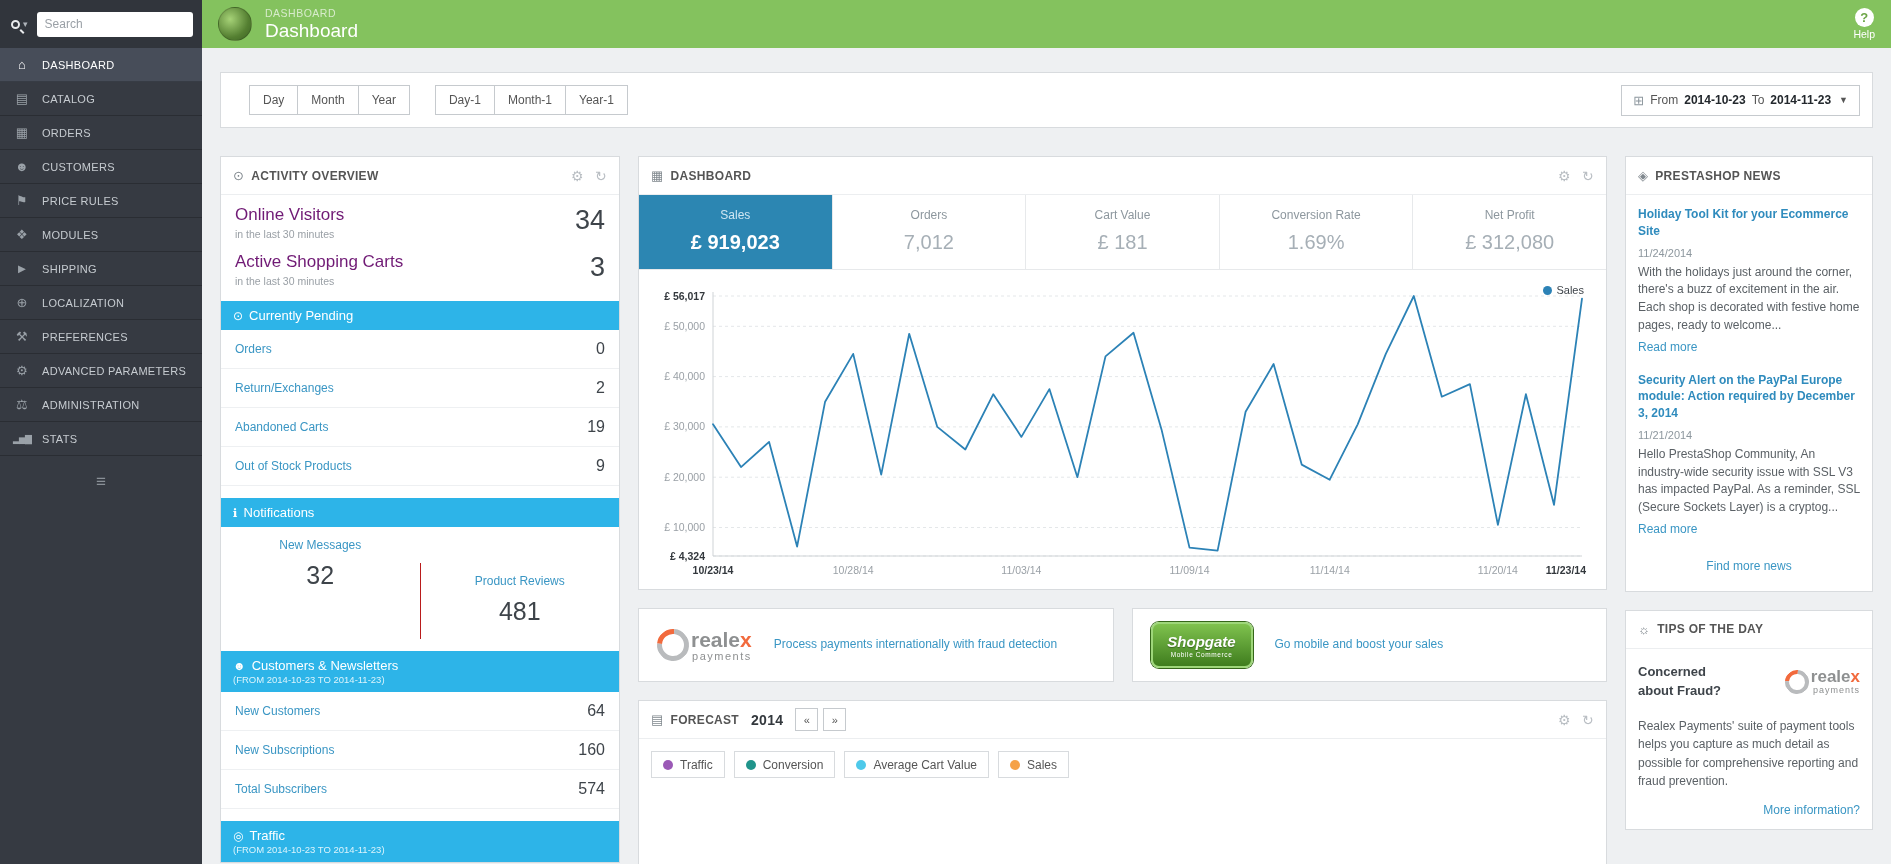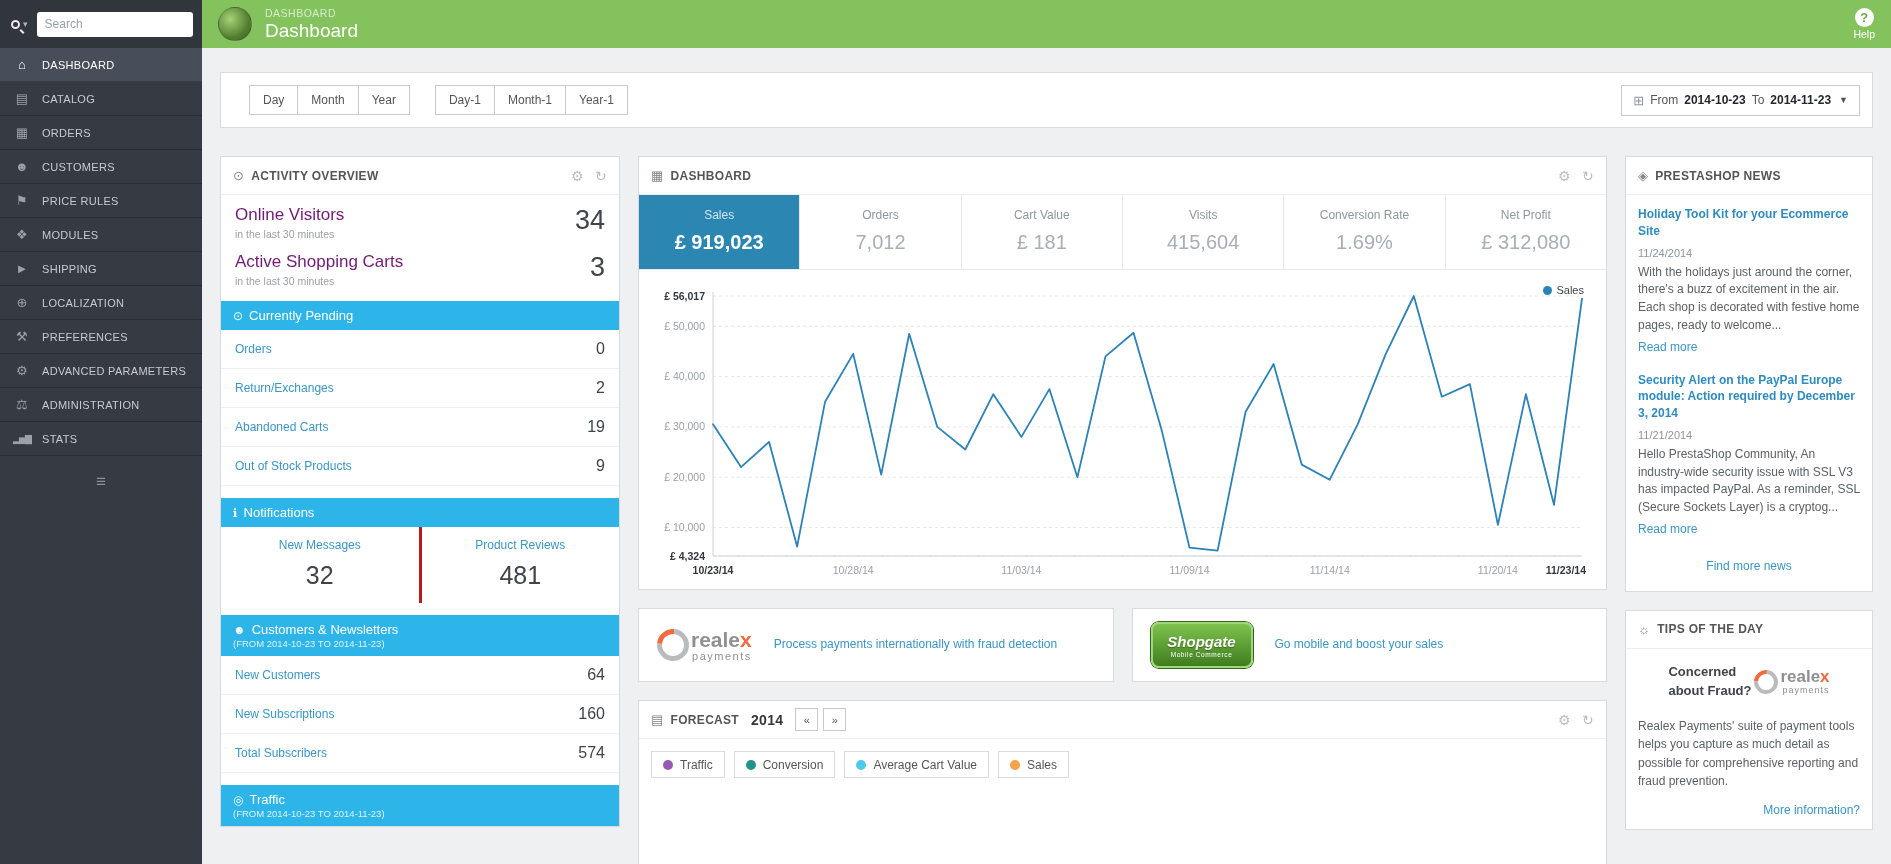--- a/index.html
+++ b/index.html
@@ -60,21 +60,21 @@
   .a-sub { font-size:10.5px; color:#9aa0a6; margin-top:3px; }
   .act-value { font-size:27px; color:#3e444a; line-height:1; margin-top:2px; }
   .section-bar { background:#2db4e8; color:#fff; padding:7px 12px; font-size:13px; margin-top:12px; }
   .sb-icon { margin-right:6px; font-size:12px; }
   .sb-sub { font-size:9.5px; color:#dcf4fc; margin-top:1px; }
   .data-row { display:flex; justify-content:space-between; align-items:center; padding:10px 14px; border-bottom:1px solid #eef0f2; }
   .dr-label { color:#3a96c4; font-size:12px; cursor:pointer; }
   .dr-value { color:#3e444a; font-size:16px; }
   .notif-cols { display:flex; text-align:center; }
   .notif-col { flex:1; padding:11px 4px 13px; }
-  .notif-col + .notif-col { border-left:3px solid #b91c1c; }
+  .notif-col + .notif-col { border-left:1px solid #b91c1c;margin-top:36px; }
   .nc-label { font-size:12px; color:#3a96c4; cursor:pointer; }
   .nc-value { font-size:25px; color:#3e444a; margin-top:9px; }
   
   .kpi-row { display:flex; border-bottom:1px solid #e7e9eb; }
   .kpi { flex:1; border-right:1px solid #e7e9eb; padding:13px 6px 15px; text-align:center; cursor:pointer; }
   .kpi:last-child { border-right:none; }
   .k-label { font-size:12px; color:#8d979e; white-space:nowrap; }
   .k-value { font-size:20px; color:#a6afb6; margin-top:9px; white-space:nowrap; }
   .kpi.active { background:#2c86b2; }
   .kpi.active .k-label { color:#cfe6f2; }
@@ -106,21 +106,21 @@
   .fc-dot { width:10px; height:10px; border-radius:50%; flex:none; }
   
   .news-article { padding:11px 12px 7px; }
   .na-title { color:#2f8bbd; font-weight:bold; font-size:12px; line-height:1.4; cursor:pointer; }
   .na-date { font-size:11px; color:#8d979e; margin:7px 0 5px; }
   .na-body { font-size:12px; color:#5b6166; line-height:1.48; }
   .na-link { display:inline-block; font-size:12px; color:#3a96c4; margin-top:5px; cursor:pointer; }
   .news-footer { text-align:center; padding:16px 0 18px; font-size:12px; color:#3a96c4; cursor:pointer; }
   .tips { margin-top:18px; }
   .tips-body { padding:14px 12px 12px; }
-  .tips-top { display:flex; justify-content:center; align-items:center; }
+  .tips-top { display:flex; justify-content:space-between; align-items:center; }
   .tips-heading { font-size:13px; font-weight:bold; color:#3e444a; width:86px; line-height:1.45; }
   .tips .rx-swirl { width:24px; height:24px; border-width:4px; }
   .tips .rx-name { font-size:17px; }
   .tips .rx-sub { font-size:9px; letter-spacing:1px; }
   .tips-text { font-size:12px; color:#5b6166; line-height:1.55; margin-top:16px; }
   .tips-link { text-align:right; font-size:12px; color:#3a96c4; margin-top:12px; cursor:pointer; }
 </style>
 </head>
 <body>
 
@@ -328,24 +328,20 @@
               <div class="k-label">Sales</div>
               <div class="k-value">£ 919,023</div>
             </div>
             <div class="kpi">
               <div class="k-label">Orders</div>
               <div class="k-value">7,012</div>
             </div>
             <div class="kpi">
               <div class="k-label">Cart Value</div>
               <div class="k-value">£ 181</div>
-            </div>
-            <div class="kpi">
-              <div class="k-label">Visits</div>
-              <div class="k-value">415,604</div>
             </div>
             <div class="kpi">
               <div class="k-label">Conversion Rate</div>
               <div class="k-value">1.69%</div>
             </div>
             <div class="kpi">
               <div class="k-label">Net Profit</div>
               <div class="k-value">£ 312,080</div>
             </div>
           </div>

